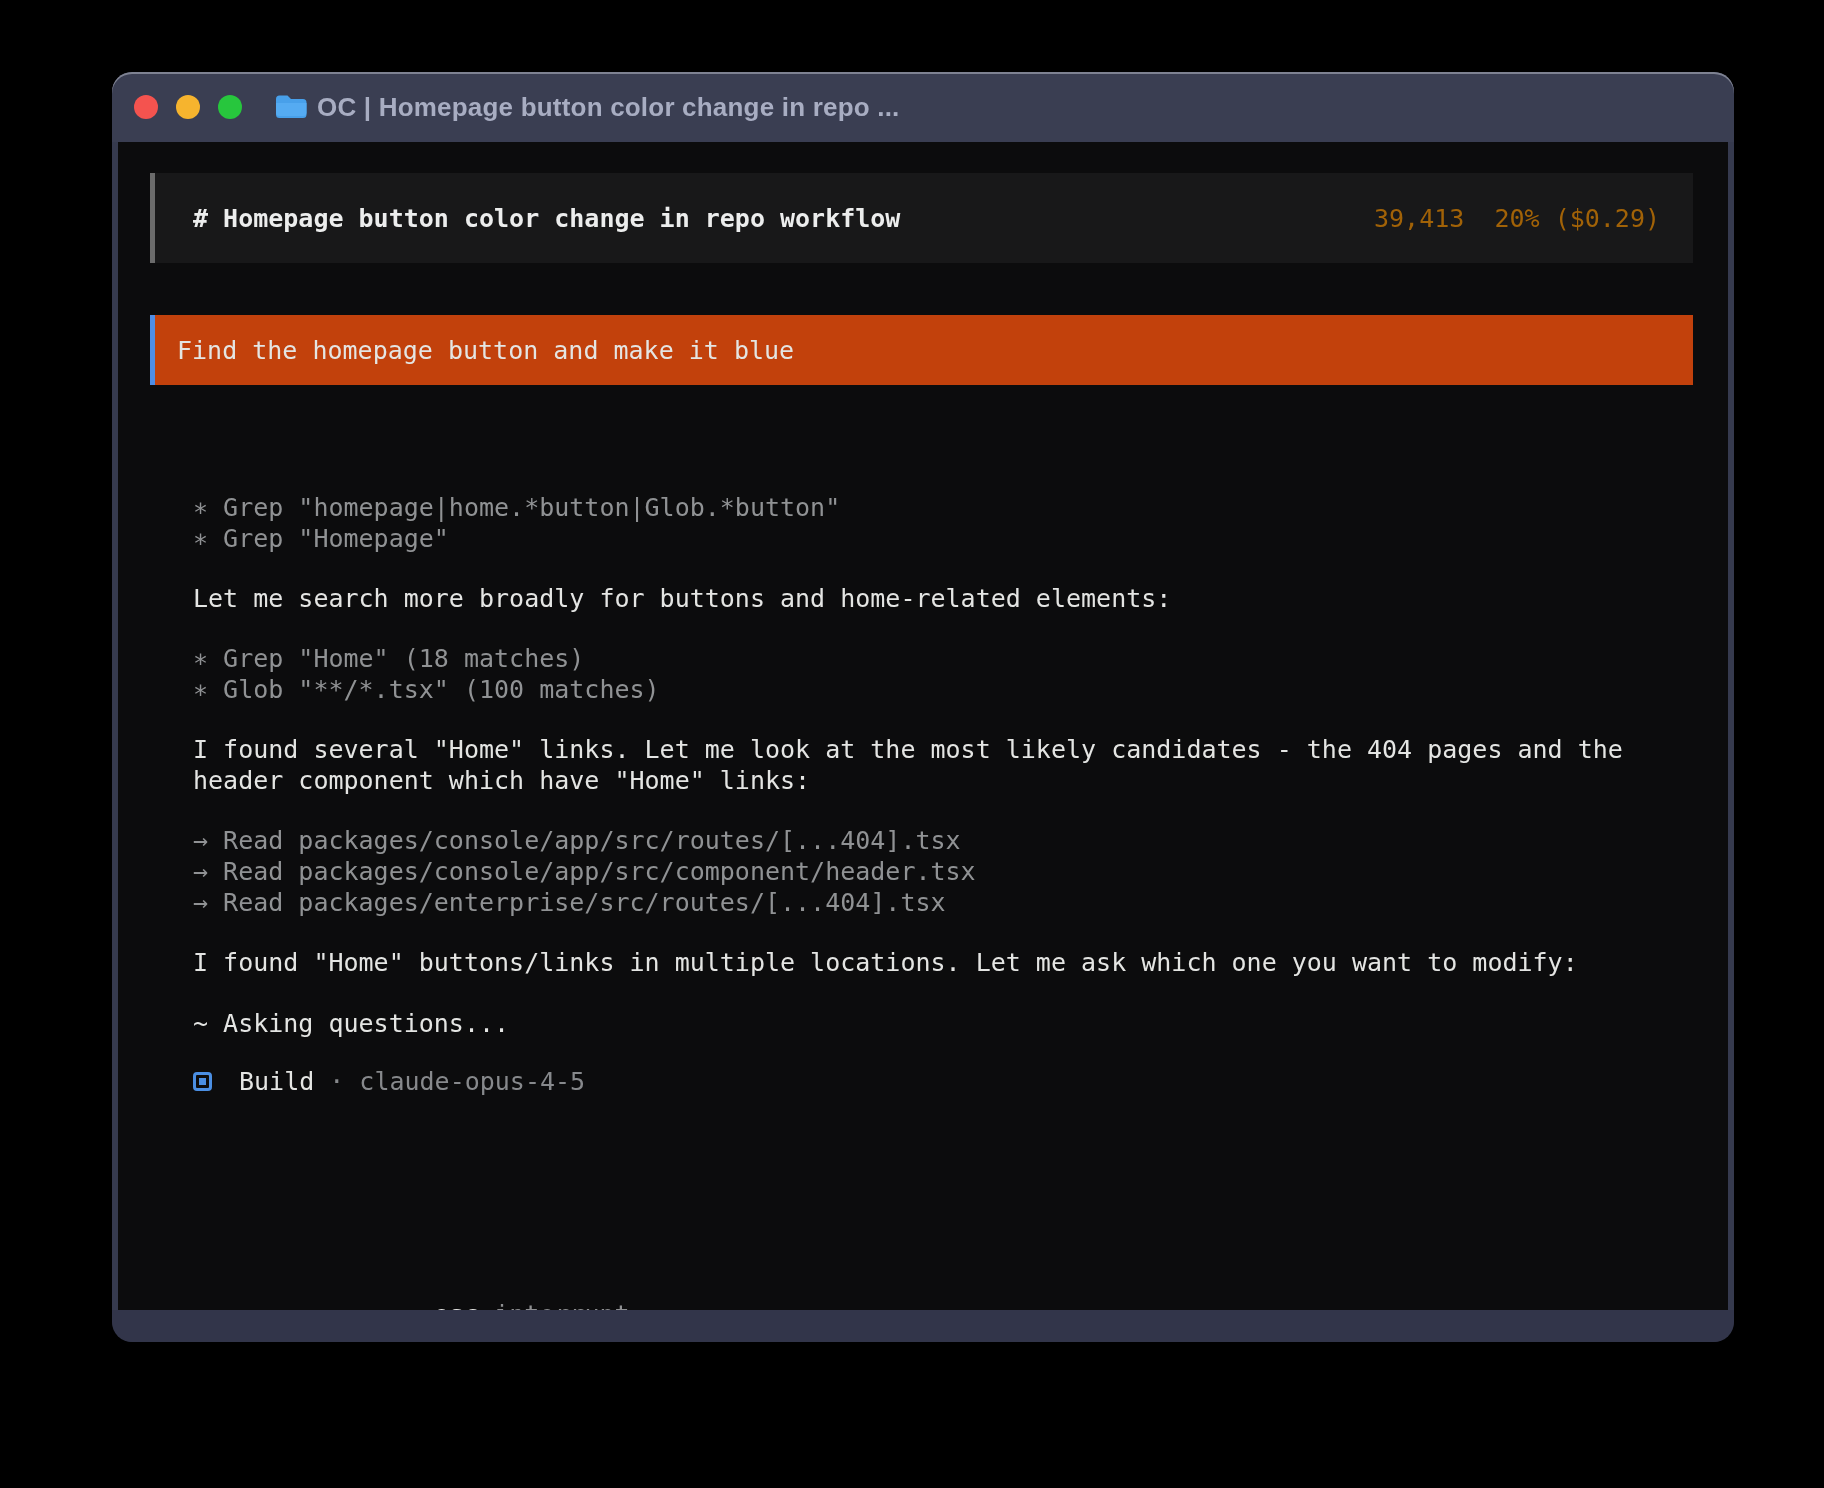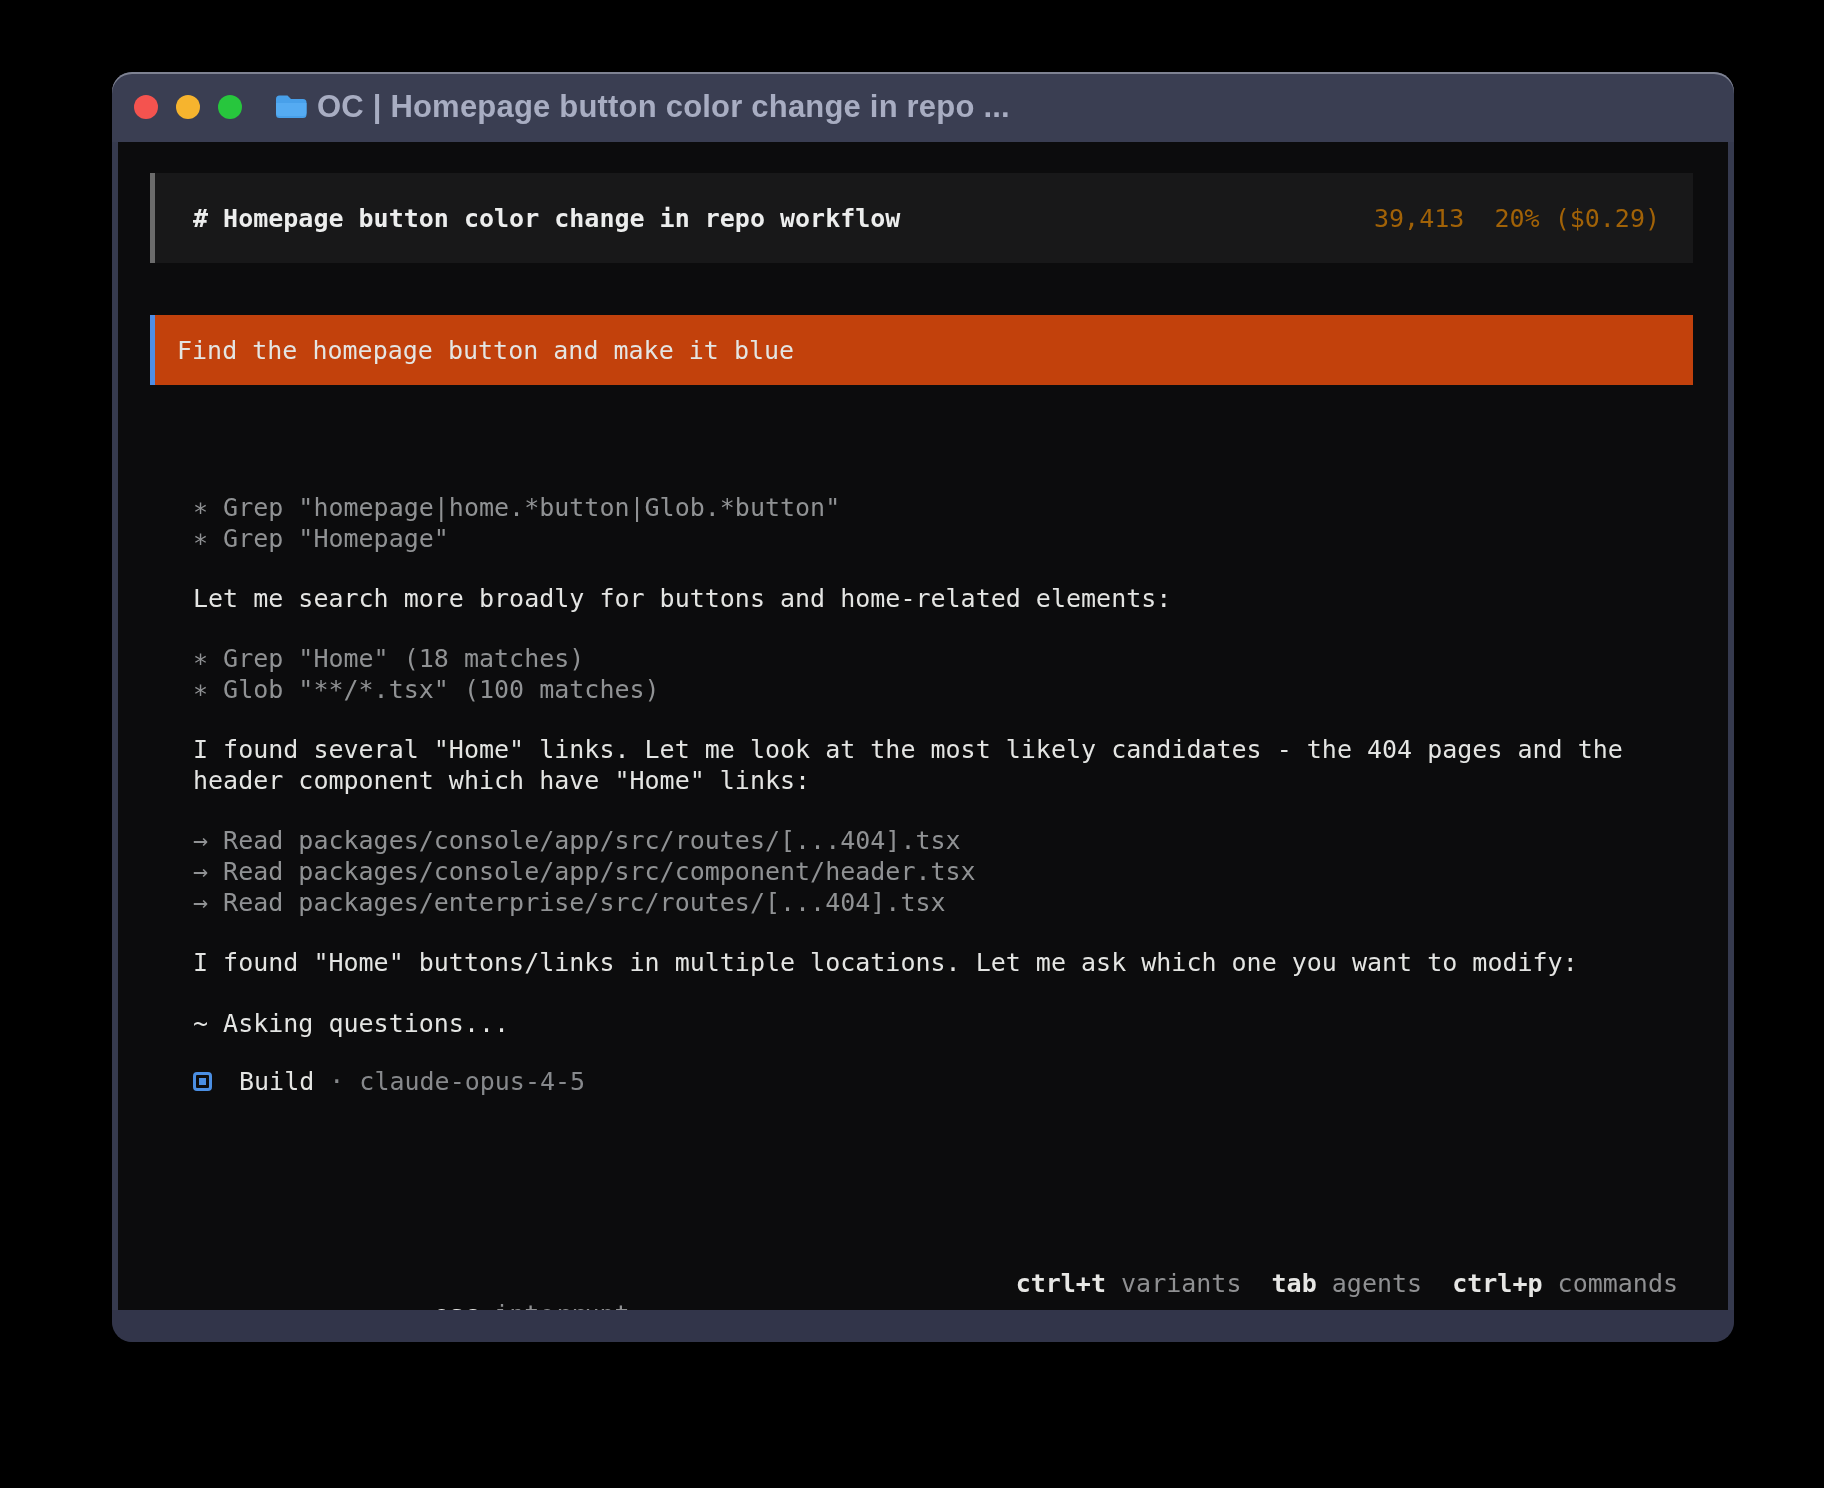--- a/index.html
+++ b/index.html
@@ -15,21 +15,21 @@
               background:#3a3e52; border-radius:20px 20px 0 0;
               box-shadow: inset 0 2px 0 #7e8292;
               display:flex; align-items:center; padding-left:22px; }
   .lights { display:flex; gap:18px; align-items:center; }
   .light { width:24px; height:24px; border-radius:50%; }
   .light.red    { background:#f4534f; }
   .light.yellow { background:#f6b42e; }
   .light.green  { background:#27c63d; }
   .folder { margin-left:32px; width:34px; height:28px; display:flex; align-items:center; }
   .wtitle { margin-left:9px; font-family:"Liberation Sans", sans-serif; font-weight:700;
-            font-size:31px; color:#a8adc2; letter-spacing:0.2px; white-space:pre; }
+            font-size:26px; color:#a8adc2; letter-spacing:0.2px; white-space:pre; }
 
   .content { position:absolute; left:-6px; top:70px; width:1368px; height:1174px;
              margin-left:6px; background:#0c0c0d; }
   .bottombar { position:absolute; left:-6px; bottom:-6px; width:1622px; height:32px;
                background:#32354a; border-radius:0 0 20px 20px; }
 
   
   .row { position:absolute; left:75px; font-size:25px; line-height:31px; white-space:pre;
          color:#e4e5e3; }
   .row.tool { color:#909294; }
@@ -114,20 +114,19 @@
       <div class="row agent-row" style="top:924px">
         <span class="agent-icon"><span class="agent-icon-dot"></span></span>
         <span>Build</span>
         <span class="dim" style="margin:0 15px;">·</span>
         <span class="dim">claude-opus-4-5</span>
       </div>
 
 
       <div class="statusrow">
         <span class="left"><span class="spinner">·········</span><span> </span><span class="key">esc</span><span> </span><span>interrupt</span></span>
-        <span class="right"><span class="key">ctrl+t</span><span> </span><span>variants</span><span>  </span><span class="key">tab</span><span> </span><span>agents</span><span>  </span><span class="key">ctrl+p</span><span> </span><span>commands</span></span>
       </div>
 
     </div>
 
     <div class="bottombar"></div>
   </div>
 </div>
 
 </body></html>

